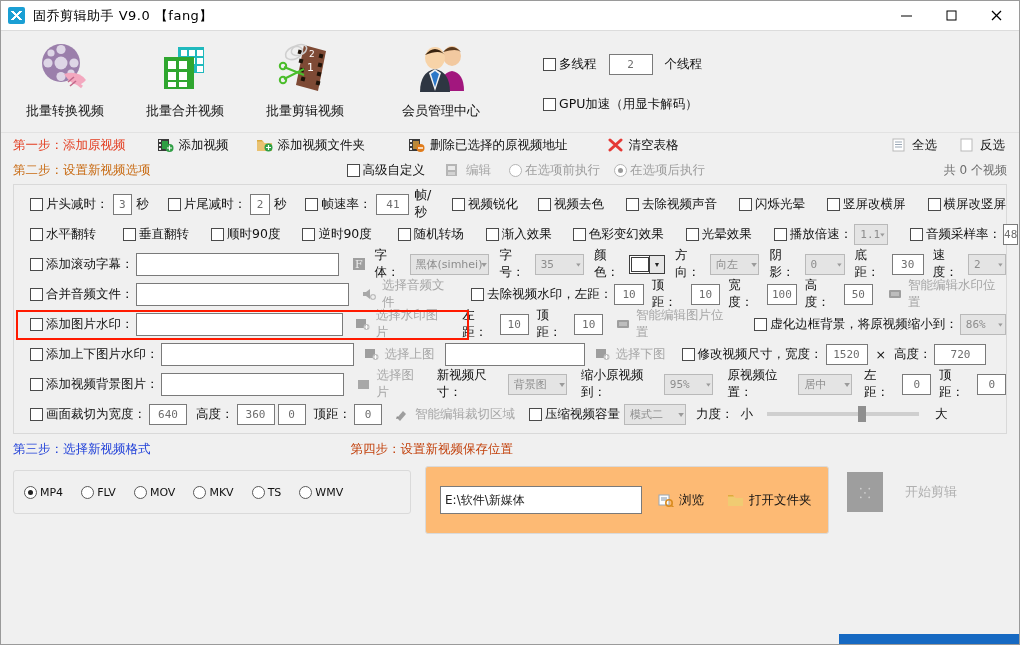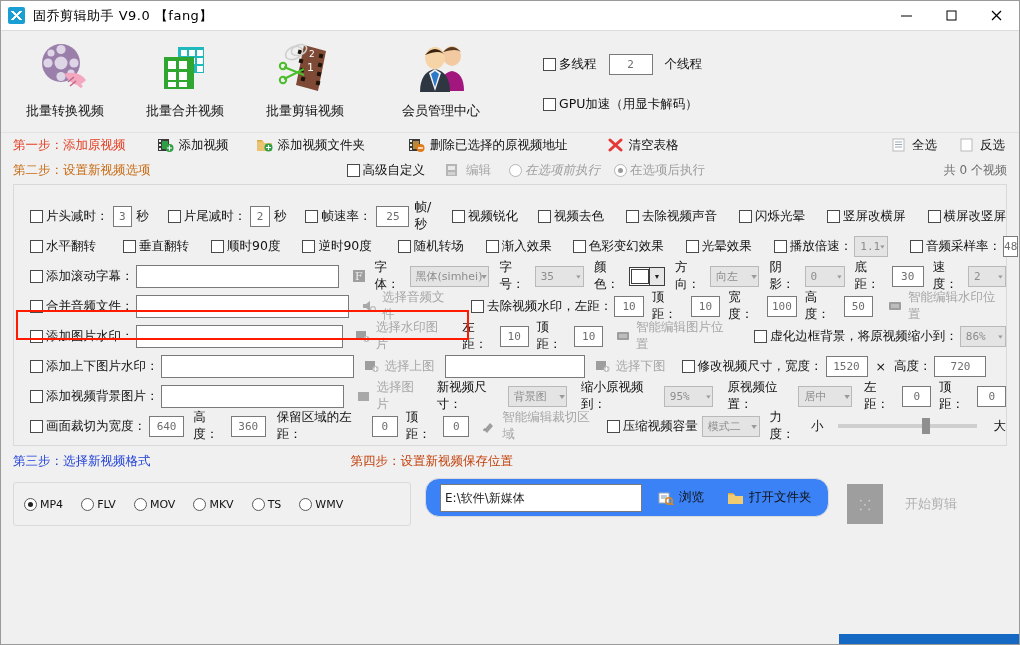--- a/index.html
+++ b/index.html
@@ -117,40 +117,40 @@
     font-family:"DejaVu Sans",sans-serif;font-size:11.5px;color:#222;
     border-right:1px solid #e8e8e8;height:30px;
   }
   .th.left{justify-content:flex-start;padding-left:8px;}
   .tbody{flex:1;position:relative;}
   .tbody .gridline{position:absolute;left:0;right:0;height:1px;background:#eeeeee;}
   .tbody .vline{position:absolute;top:0;bottom:0;width:1px;background:#eeeeee;}
   
   .optpanel{
     margin:2px 12px 0;border:1px solid #d9d9d9;background:#f0f0f0;
-    padding:16px 0 4px 0;position:relative;
+    padding:4px 0 4px 0;position:relative;
   }
   .orow{height:30px;display:flex;align-items:center;padding-left:16px;}
   .cbi{display:flex;align-items:center;flex:none;}
   .cbi .t{font-family:"DejaVu Sans",sans-serif;font-size:12.5px;color:#111;white-space:nowrap;}
   .cbi .t.dis{color:#9e9e9e;}
   .hilite{
     position:absolute;border:2px solid #ff1a00;pointer-events:none;
   }
   
   .botwrap{display:flex;margin:0 12px;}
   .fmtbox{
     border:1px solid #dadada;background:#f0f0f0;border-radius:3px;
     height:44px;display:flex;align-items:center;padding:0 10px;
   }
   .rdi{display:flex;align-items:center;margin-right:18px;}
   .rdi .t{font-family:"DejaVu Sans",sans-serif;font-size:11px;color:#111;}
   .savebox{
-    border:1px solid #dadada;background:#3b82f6;border-radius:14px;
-    height:39px;display:flex;align-items:center;padding:0 14px;
+    border:1px solid #dadada;background:#fdba74;border-radius:3px;
+    height:68px;display:flex;align-items:center;padding:0 14px;
   }
   .startbtn{
     width:36px;height:40px;background:#9e9e9e;display:flex;align-items:center;
     justify-content:center;color:#cfcfcf;font-size:14px;
     font-family:"DejaVu Sans Mono",monospace;
   }
   .startlbl{
     font-family:"DejaVu Sans",sans-serif;font-size:13px;color:#b0b0b0;margin-left:22px;
   }
   .statusbar{
@@ -406,21 +406,21 @@
     <div class="tbtn dis" style="margin-left:20px;">
       <span class="miniicon">
         <svg width="15" height="14" viewBox="0 0 15 14">
             <rect x="1" y="1" width="11" height="12" fill="#b5b5b5"></rect>
             <rect x="3" y="3" width="7" height="4" fill="#e9e9e9"></rect>
             <path d="M3 9h7v3H3z" fill="#d2d2d2"></path>
           </svg>
       </span>
       <span class="tx">编辑</span>
     </div>
-    <div class="cbi" style="margin-left:18px;font-style:italic;">
+    <div class="cbi" style="margin-left:18px;">
       <span class="rd dis"></span>
       <span class="t dis">在选项前执行</span>
     </div>
     <div class="cbi" style="margin-left:14px;">
       <span class="rd dis on"></span>
       <span class="t dis">在选项后执行</span>
     </div>
     <span class="lbl sm" style="margin-left:auto;color:#6d6d6d;">共 0 个视频</span>
   </div>
 
@@ -438,21 +438,21 @@
         <span class="cb"></span>
         <span class="t">片尾减时：</span>
       </div>
       <span class="ti" style="width:26px;margin:0 4px;">2</span>
       <span class="lbl">秒</span>
 
       <div class="cbi" style="margin-left:19px;">
         <span class="cb"></span>
         <span class="t">帧速率：</span>
       </div>
-      <span class="ti" style="width:44px;margin:0 5px;">25</span>
+      <span class="ti" style="width:44px;margin:0 5px;">41</span>
       <span class="lbl">帧/秒</span>
 
       <div class="cbi" style="margin-left:16px;">
         <span class="cb"></span>
         <span class="t">视频锐化</span>
       </div>
       <div class="cbi" style="margin-left:20px;">
         <span class="cb"></span>
         <span class="t">视频去色</span>
       </div>
@@ -719,21 +719,20 @@
     </div>
 
     <div class="orow">
       <div class="cbi">
         <span class="cb"></span>
         <span class="t">画面裁切为宽度：</span>
       </div>
       <span class="ti" style="width:38px;margin-left:3px;">640</span>
       <span class="lbl" style="margin-left:9px;">高度：</span>
       <span class="ti" style="width:38px;margin-left:3px;">360</span>
-      <span class="lbl" style="margin-left:11px;">保留区域的左距：</span>
       <span class="ti" style="width:28px;margin-left:3px;">0</span>
       <span class="lbl" style="margin-left:8px;">顶距：</span>
       <span class="ti" style="width:28px;margin-left:3px;">0</span>
       <div class="tbtn dis" style="margin-left:12px;">
         <span class="miniicon">
           <svg width="16" height="14" viewBox="0 0 16 14">
               <path d="M3 11l6-7 3 3-6 7z" fill="#9e9e9e"></path>
               <path d="M2 12l3-1-2-2z" fill="#8a8a8a"></path>
             </svg>
         </span>

